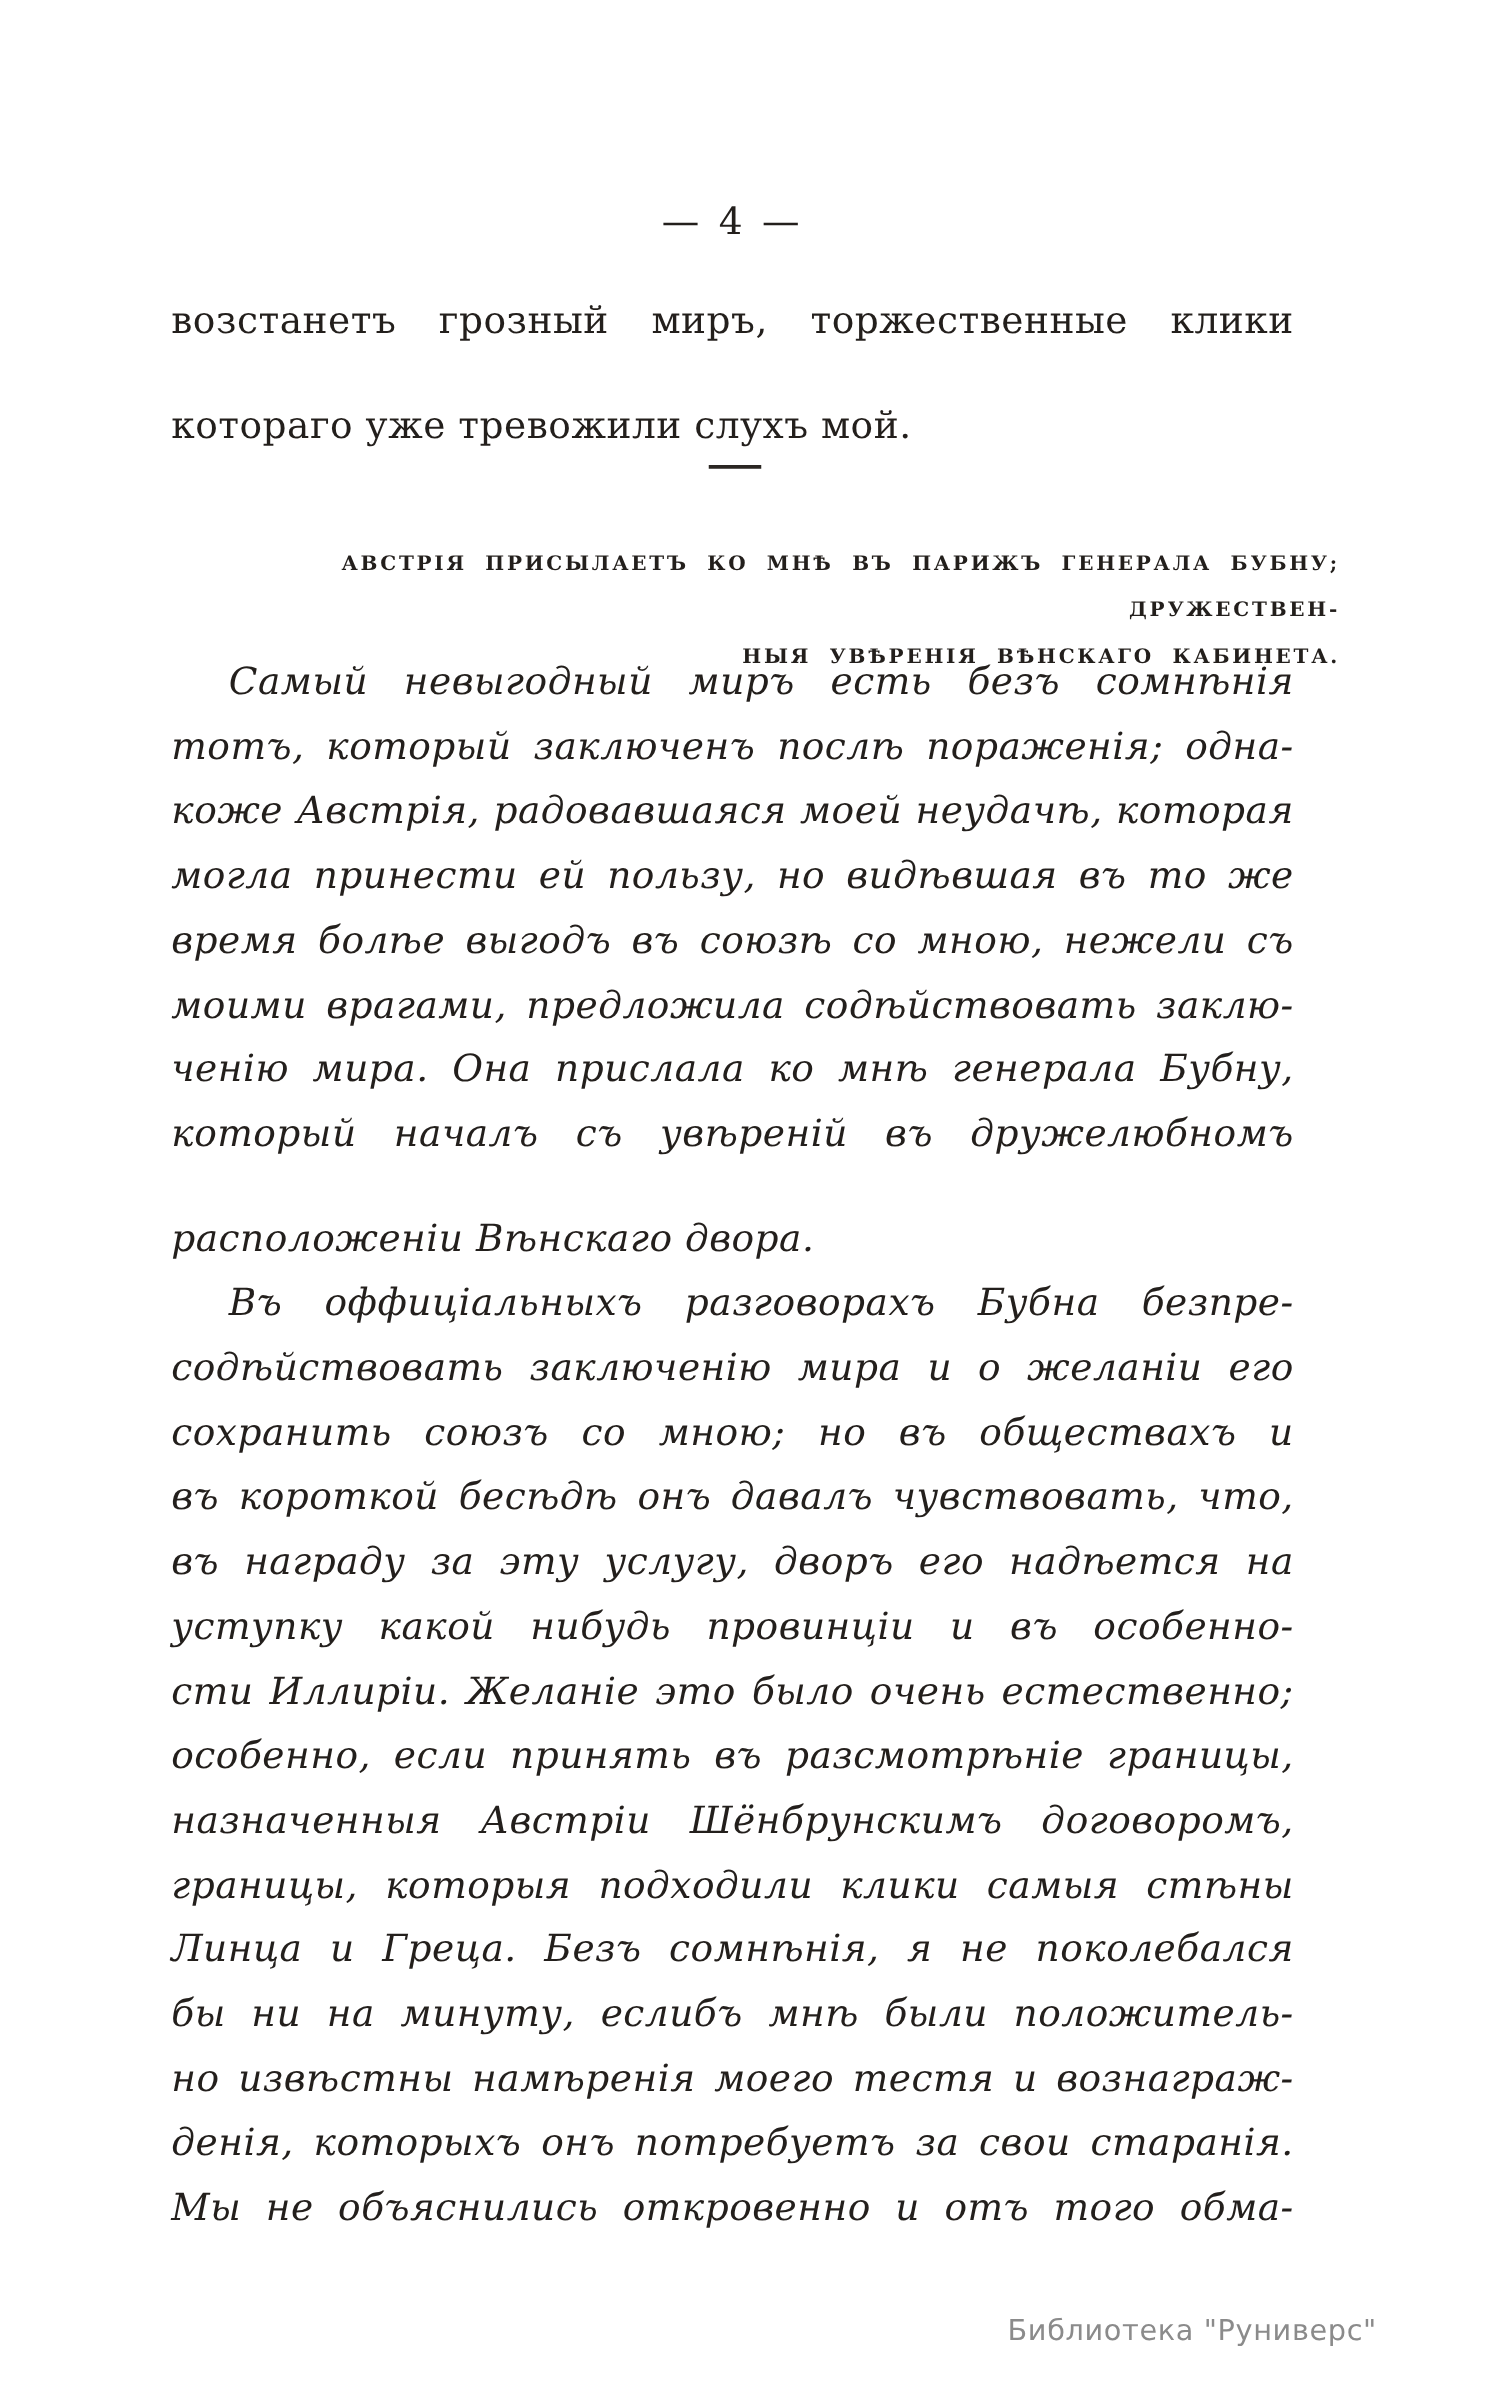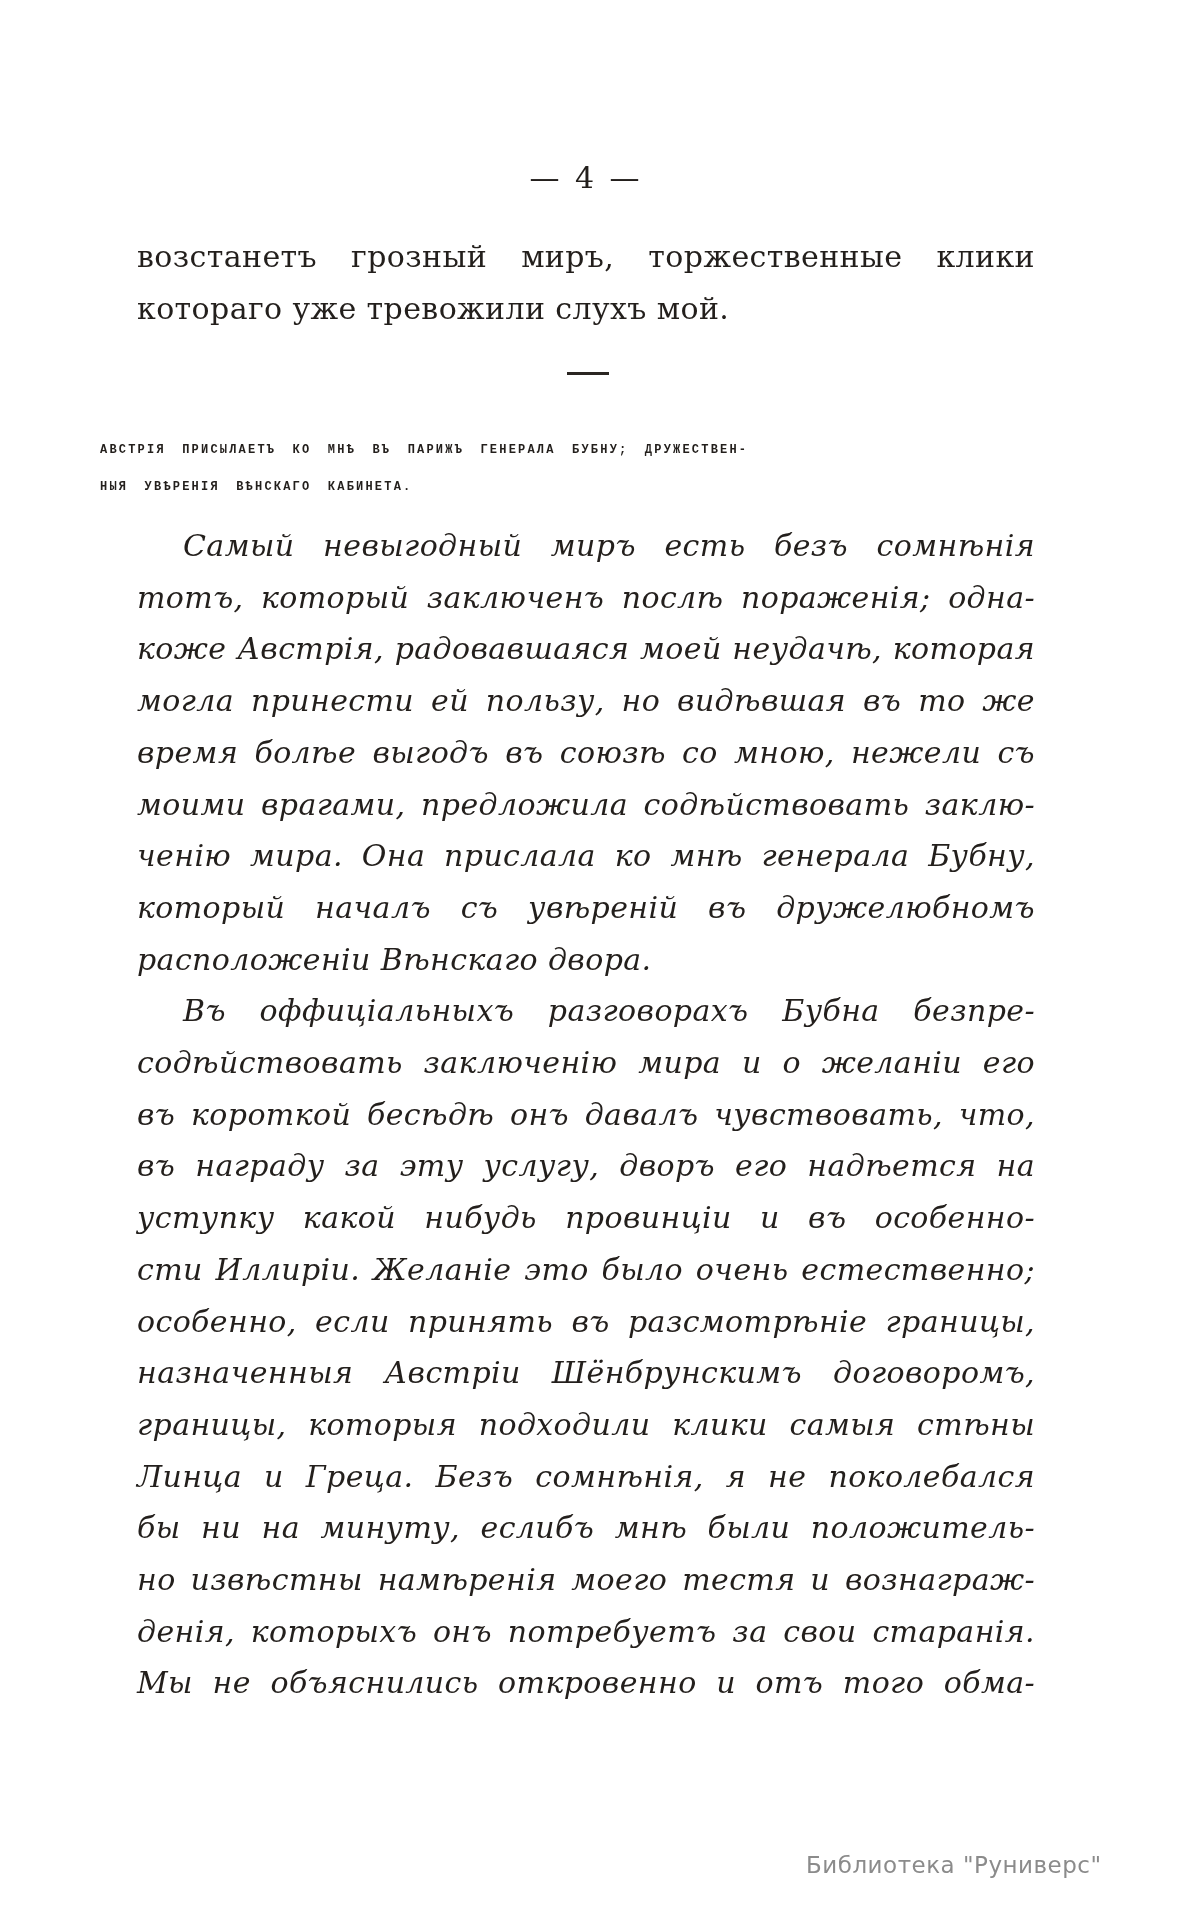--- a/index.html
+++ b/index.html
@@ -35,43 +35,42 @@
     top: 372px;
     width: 42px;
     height: 3px;
     background: #2a2622;
   }
   .heading {
     position: absolute;
     left: 100px;
     width: 972px;
     top: 432px;
-    text-align: left;
-    font-size: 12px;
+    text-align: right;
+    font-size: 16px;
     font-weight: bold;
     letter-spacing: 2.2px;
     word-spacing: 7px;
     line-height: 37px;
-    font-family: Liberation Mono, monospace;
   }
   .body-text {
     position: absolute;
     left: 137px;
     width: 898px;
     top: 520px;
     font-size: 30px;
     line-height: 51.7px;
     font-style: italic;
   }
   .line {
     text-align: justify;
     text-align-last: justify;
     letter-spacing: 0.4px;
   }
-  .line.short { text-align-last: left; }
+  .line.short { text-align-last: left; margin-top: 32px; }
   .line.indent { text-indent: 46px; }
   .watermark {
     position: absolute;
     left: 806px;
     top: 1852px;
     font-family: "DejaVu Sans", sans-serif;
     font-size: 23px;
     color: #8b8b8b;
     letter-spacing: 0.5px;
   }
@@ -101,20 +100,21 @@
     <div class="line">коже Австрія, радовавшаяся моей неудачѣ, которая</div>
     <div class="line">могла принести ей пользу, но видѣвшая въ то же</div>
     <div class="line">время болѣе выгодъ въ союзѣ со мною, нежели съ</div>
     <div class="line">моими врагами, предложила содѣйствовать заклю-</div>
     <div class="line">ченію мира. Она прислала ко мнѣ генерала Бубну,</div>
     <div class="line">который началъ съ увѣреній въ дружелюбномъ</div>
     <div class="line short">расположеніи Вѣнскаго двора.</div>
 
     <div class="line indent">Въ оффиціальныхъ разговорахъ Бубна безпре-</div>
     <div class="line">содѣйствовать заключенію мира и о желаніи его</div>
+    <div class="line">сохранить союзъ со мною; но въ обществахъ и</div>
     <div class="line">въ короткой бесѣдѣ онъ давалъ чувствовать, что,</div>
     <div class="line">въ награду за эту услугу, дворъ его надѣется на</div>
     <div class="line">уступку какой нибудь провинціи и въ особенно-</div>
     <div class="line">сти Иллиріи. Желаніе это было очень естественно;</div>
     <div class="line">особенно, если принять въ разсмотрѣніе границы,</div>
     <div class="line">назначенныя Австріи Шёнбрунскимъ договоромъ,</div>
     <div class="line">границы, которыя подходили клики самыя стѣны</div>
     <div class="line">Линца и Греца. Безъ сомнѣнія, я не поколебался</div>
     <div class="line">бы ни на минуту, еслибъ мнѣ были положитель-</div>
     <div class="line">но извѣстны намѣренія моего тестя и вознаграж-</div>

